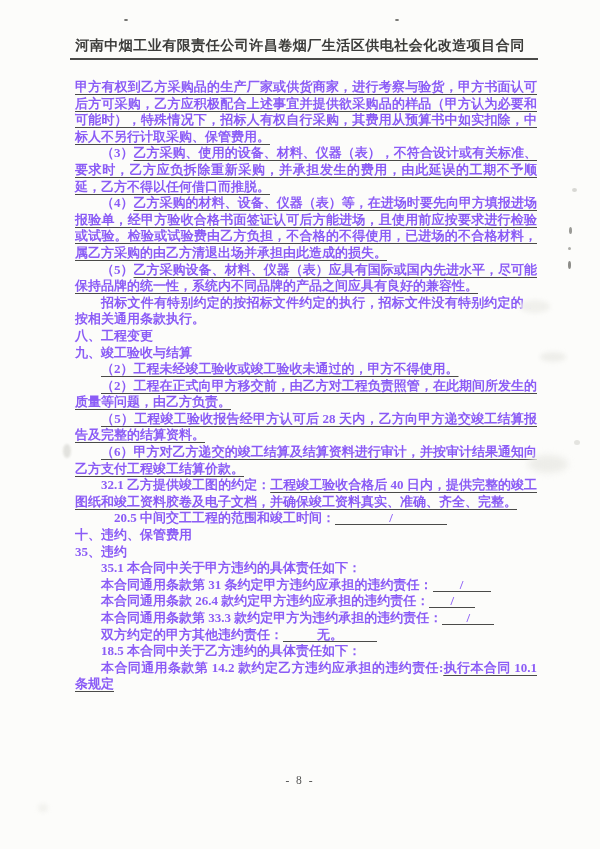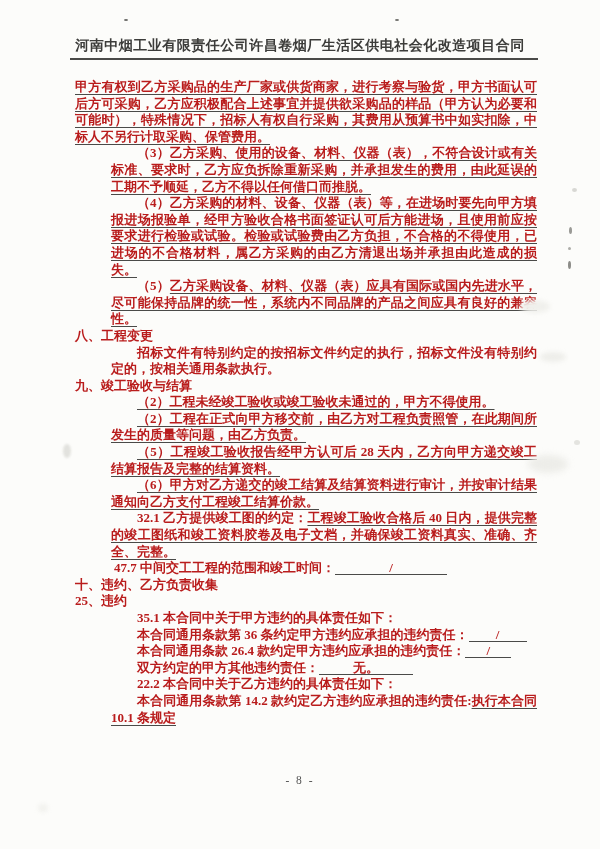--- a/index.html
+++ b/index.html
@@ -17,24 +17,24 @@
     text-align:center;font-size:14px;font-weight:bold;
     letter-spacing:0.5px;color:#3c3c3a;
   }
   .header-rule{
     position:absolute;top:58px;left:70px;width:468px;height:2px;
     background:#4a4a48;
   }
   .doc-body{
     position:absolute;top:79px;left:75px;width:462px;
     font-size:13px;line-height:16.6px;font-weight:bold;
-    color:#b91c1c;text-align:justify;
+    color:#8b5cf6;text-align:justify;
   }
   .para{margin:0;}
-  .para.indent{text-indent:2em;margin-left:36px;}
+  .para.indent{text-indent:2em;}
   .para.indent-deep{text-indent:3em;}
   .para.heading{text-indent:0;}
   .u{
     text-decoration:underline;
     text-decoration-thickness:1px;
     text-underline-offset:3px;
     text-decoration-color:#4a4a48;
   }
   .fill{
     display:inline-block;text-indent:0;text-align:center;
@@ -54,36 +54,37 @@
 
   <div class="header-title">河南中烟工业有限责任公司许昌卷烟厂生活区供电社会化改造项目合同</div>
 
   <div class="header-rule"></div>
 
   <div class="doc-body" id="doc-body">
       <div class="para flush"><span class="u">甲方有权到乙方采购品的生产厂家或供货商家，进行考察与验货，甲方书面认可后方可采购，乙方应积极配合上述事宜并提供欲采购品的样品（甲方认为必要和可能时），特殊情况下，招标人有权自行采购，其费用从预算书中如实扣除，中标人不另行计取采购、保管费用。</span></div>
       <div class="para indent"><span>（3）</span><span class="u">乙方采购、使用的设备、材料、仪器（表），不符合设计或有关标准、要求时，乙方应负拆除重新采购，并承担发生的费用，由此延误的工期不予顺延，乙方不得以任何借口而推脱。</span></div>
       <div class="para indent"><span>（4）</span><span class="u">乙方采购的材料、设备、仪器（表）等，在进场时要先向甲方填报进场报验单，经甲方验收合格书面签证认可后方能进场，且使用前应按要求进行检验或试验。检验或试验费由乙方负担，不合格的不得使用，已进场的不合格材料，属乙方采购的由乙方清退出场并承担由此造成的损失。</span></div>
       <div class="para indent"><span>（5）</span><span class="u">乙方采购设备、材料、仪器（表）应具有国际或国内先进水平，尽可能保持品牌的统一性，系统内不同品牌的产品之间应具有良好的兼容性。</span></div>
+      <div class="para indent"><span>招标文件有特别约定的按招标文件约定的执行，招标文件没有特别约定的，按相关通用条款执行。</span></div>
       <div class="para heading"><span>八、工程变更</span></div>
-      <div class="para indent"><span>招标文件有特别约定的按招标文件约定的执行，招标文件没有特别约定的，按相关通用条款执行。</span></div>
       <div class="para heading"><span>九、竣工验收与结算</span></div>
       <div class="para indent"><span class="u">（2）工程未经竣工验收或竣工验收未通过的，甲方不得使用。</span></div>
       <div class="para indent"><span class="u">（2）工程在正式向甲方移交前，由乙方对工程负责照管，在此期间所发生的质量等问题，由乙方负责。</span></div>
       <div class="para indent"><span class="u">（5）工程竣工验收报告经甲方认可后 28 天内，乙方向甲方递交竣工结算报告及完整的结算资料。</span></div>
       <div class="para indent"><span class="u">（6）甲方对乙方递交的竣工结算及结算资料进行审计，并按审计结果通知向乙方支付工程竣工结算价款。</span></div>
       <div class="para indent"><span>32.1 乙方提供竣工图的约定：</span><span class="u">工程竣工验收合格后 40 日内，提供完整的竣工图纸和竣工资料胶卷及电子文档，并确保竣工资料真实、准确、齐全、完整。</span></div>
-      <div class="para indent-deep"><span>47.7 中间交工工程的范围和竣工时间：</span><span class="fill" style="width: 112px;">/</span></div>
-      <div class="para heading"><span>十、违约、乙方负责收集</span></div>
-      <div class="para heading"><span>25、违约</span></div>
+      <div class="para indent-deep"><span>20.5 中间交工工程的范围和竣工时间：</span><span class="fill" style="width: 112px;">/</span></div>
+      <div class="para heading"><span>十、违约、保管费用</span></div>
+      <div class="para heading"><span>35、违约</span></div>
       <div class="para indent"><span>35.1 本合同中关于甲方违约的具体责任如下：</span></div>
-      <div class="para indent"><span>本合同通用条款第 36 条约定甲方违约应承担的违约责任：</span><span class="fill" style="width: 58px;">/</span></div>
+      <div class="para indent"><span>本合同通用条款第 31 条约定甲方违约应承担的违约责任：</span><span class="fill" style="width: 58px;">/</span></div>
       <div class="para indent"><span>本合同通用条款 26.4 款约定甲方违约应承担的违约责任：</span><span class="fill" style="width: 46px;">/</span></div>
+      <div class="para indent"><span>本合同通用条款第 33.3 款约定甲方为违约承担的违约责任：</span><span class="fill" style="width: 52px;">/</span></div>
       <div class="para indent"><span>双方约定的甲方其他违约责任：</span><span class="fill" style="width: 94px;">无。</span></div>
-      <div class="para indent"><span>22.2 本合同中关于乙方违约的具体责任如下：</span></div>
+      <div class="para indent"><span>18.5 本合同中关于乙方违约的具体责任如下：</span></div>
       <div class="para indent"><span>本合同通用条款第 14.2 款约定乙方违约应承担的违约责任:</span><span class="u">执行本合同 10.1 条规定</span></div>
     </div>
 
   <div class="page-number">- 8 -</div>
 
   <div class="noise" style="left:124px;top:19px;width:4px;height:2px;background:#6a6a66;"></div>
   <div class="noise" style="left:395px;top:19px;width:4px;height:2px;background:#6f6f6b;"></div>
   <div class="noise" style="left:572px;top:188px;width:5px;height:4px;background:#d8d8d4;"></div>
   <div class="noise" style="left:569px;top:227px;width:3px;height:7px;background:#9a9a96;"></div>
   <div class="noise" style="left:568px;top:247px;width:3px;height:3px;background:#adada9;"></div>

